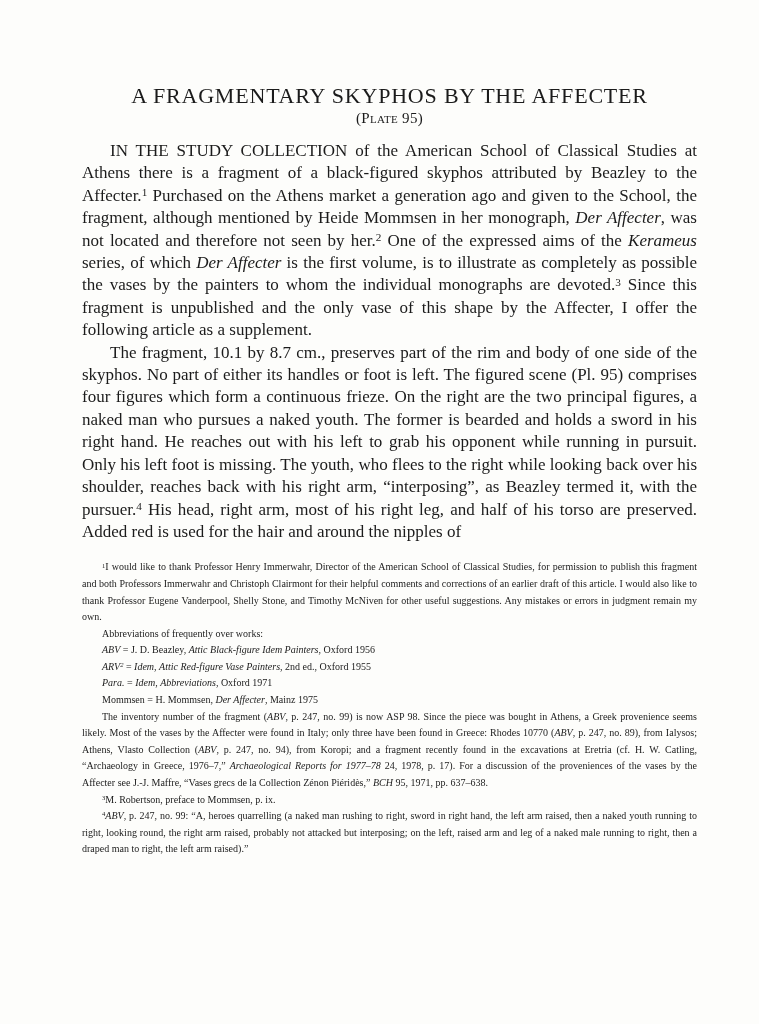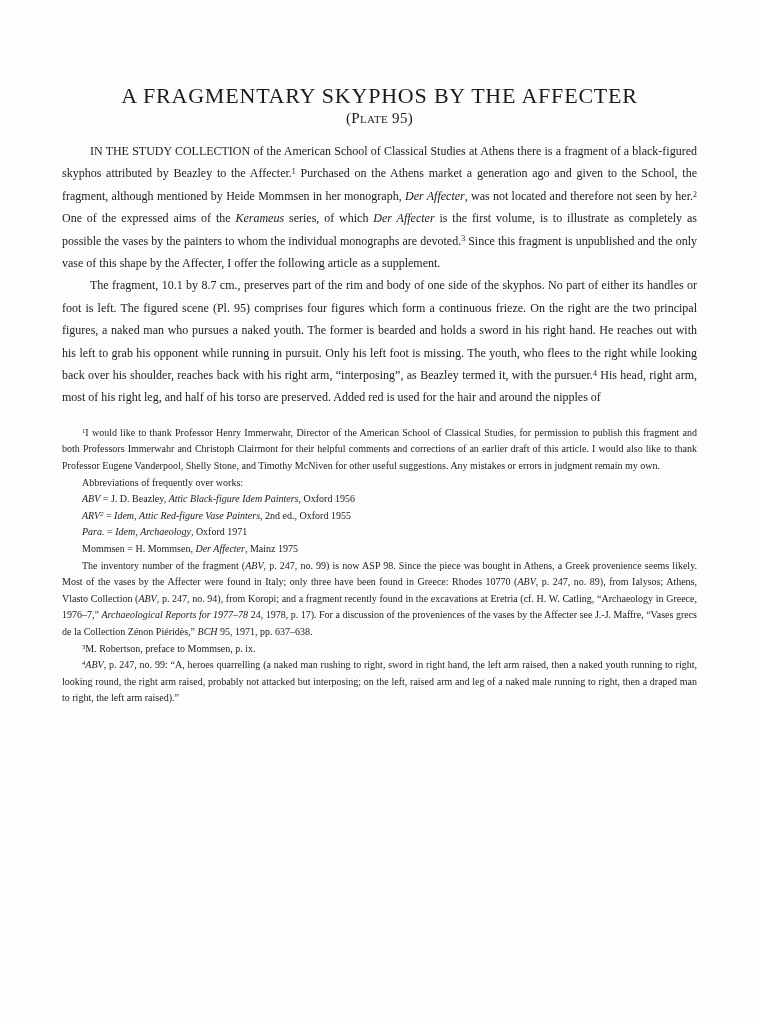--- a/index.html
+++ b/index.html
@@ -11,41 +11,41 @@
     height: 1024px;
     background: #fdfdfb;
     color: #1b1b1b;
     font-family: "Liberation Serif", serif;
     overflow: hidden;
   }
   .sheet {
     box-sizing: border-box;
     width: 759px;
     height: 1024px;
-    padding: 82px 62px 0 62px;
+    padding: 82px 62px 0 82px;
   }
   .title {
     margin: 0;
     text-align: center;
     font-size: 22px;
     font-weight: normal;
     letter-spacing: 0.8px;
     line-height: 27px;
     white-space: nowrap;
   }
   .plate {
     text-align: center;
     font-size: 15px;
     font-variant: small-caps;
     letter-spacing: 0.3px;
     line-height: 19px;
   }
   .body-text {
     margin-top: 12px;
-    font-size: 12px;
+    font-size: 17px;
     line-height: 22.4px;
     text-align: justify;
   }
   .body-text p {
     margin: 0;
     text-indent: 28px;
   }
   .footnotes {
     margin-top: 16px;
     font-size: 10px;
@@ -76,20 +76,20 @@
   <section class="body-text">
     <p><span>IN THE STUDY COLLECTION of the American School of Classical Studies at Athens there is a fragment of a black-figured skyphos attributed by Beazley to the Affecter.</span><span class="sup">1</span><span> Purchased on the Athens market a generation ago and given to the School, the fragment, although mentioned by Heide Mommsen in her monograph, </span><span class="it">Der Affecter</span><span>, was not located and therefore not seen by her.</span><span class="sup">2</span><span> One of the expressed aims of the </span><span class="it">Kerameus</span><span> series, of which </span><span class="it">Der Affecter</span><span> is the first volume, is to illustrate as completely as possible the vases by the painters to whom the individual monographs are devoted.</span><span class="sup">3</span><span> Since this fragment is unpublished and the only vase of this shape by the Affecter, I offer the following article as a supplement.</span></p>
     <p><span>The fragment, 10.1 by 8.7 cm., preserves part of the rim and body of one side of the skyphos. No part of either its handles or foot is left. The figured scene (Pl. 95) comprises four figures which form a continuous frieze. On the right are the two principal figures, a naked man who pursues a naked youth. The former is bearded and holds a sword in his right hand. He reaches out with his left to grab his opponent while running in pursuit. Only his left foot is missing. The youth, who flees to the right while looking back over his shoulder, reaches back with his right arm, “interposing”, as Beazley termed it, with the pursuer.</span><span class="sup">4</span><span> His head, right arm, most of his right leg, and half of his torso are preserved. Added red is used for the hair and around the nipples of</span></p>
   </section>
 
   <section class="footnotes">
     <p><span class="sup">1</span><span>I would like to thank Professor Henry Immerwahr, Director of the American School of Classical Studies, for permission to publish this fragment and both Professors Immerwahr and Christoph Clairmont for their helpful comments and corrections of an earlier draft of this article. I would also like to thank Professor Eugene Vanderpool, Shelly Stone, and Timothy McNiven for other useful suggestions. Any mistakes or errors in judgment remain my own.</span></p>
     <p><span>Abbreviations of frequently over works:</span></p>
     <p><span class="it">ABV</span><span> = J. D. Beazley, </span><span class="it">Attic Black-figure Idem Painters</span><span>, Oxford 1956</span></p>
     <p><span class="it">ARV</span><span class="it sup">2</span><span> = </span><span class="it">Idem</span><span>, </span><span class="it">Attic Red-figure Vase Painters</span><span>, 2nd ed., Oxford 1955</span></p>
-    <p><span class="it">Para.</span><span> = </span><span class="it">Idem</span><span>, </span><span class="it">Archaeology</span><span>, Oxford 1971</span></p>
+    <p><span class="it">Para.</span><span> = </span><span class="it">Idem</span><span>, </span><span class="it">Abbreviations</span><span>, Oxford 1971</span></p>
     <p><span>Mommsen = H. Mommsen, </span><span class="it">Der Affecter</span><span>, Mainz 1975</span></p>
     <p><span>The inventory number of the fragment (</span><span class="it">ABV</span><span>, p. 247, no. 99) is now ASP 98. Since the piece was bought in Athens, a Greek provenience seems likely. Most of the vases by the Affecter were found in Italy; only three have been found in Greece: Rhodes 10770 (</span><span class="it">ABV</span><span>, p. 247, no. 89), from Ialysos; Athens, Vlasto Collection (</span><span class="it">ABV</span><span>, p. 247, no. 94), from Koropi; and a fragment recently found in the excavations at Eretria (cf. H. W. Catling, “Archaeology in Greece, 1976–7,” </span><span class="it">Archaeological Reports for 1977–78</span><span> 24, 1978, p. 17). For a discussion of the proveniences of the vases by the Affecter see J.-J. Maffre, “Vases grecs de la Collection Zénon Piéridès,” </span><span class="it">BCH</span><span> 95, 1971, pp. 637–638.</span></p>
     <p><span class="sup">3</span><span>M. Robertson, preface to Mommsen, p. ix.</span></p>
     <p><span class="sup">4</span><span class="it">ABV</span><span>, p. 247, no. 99: “A, heroes quarrelling (a naked man rushing to right, sword in right hand, the left arm raised, then a naked youth running to right, looking round, the right arm raised, probably not attacked but interposing; on the left, raised arm and leg of a naked male running to right, then a draped man to right, the left arm raised).”</span></p>
   </section>
 
 </div>
 
 </body></html>

